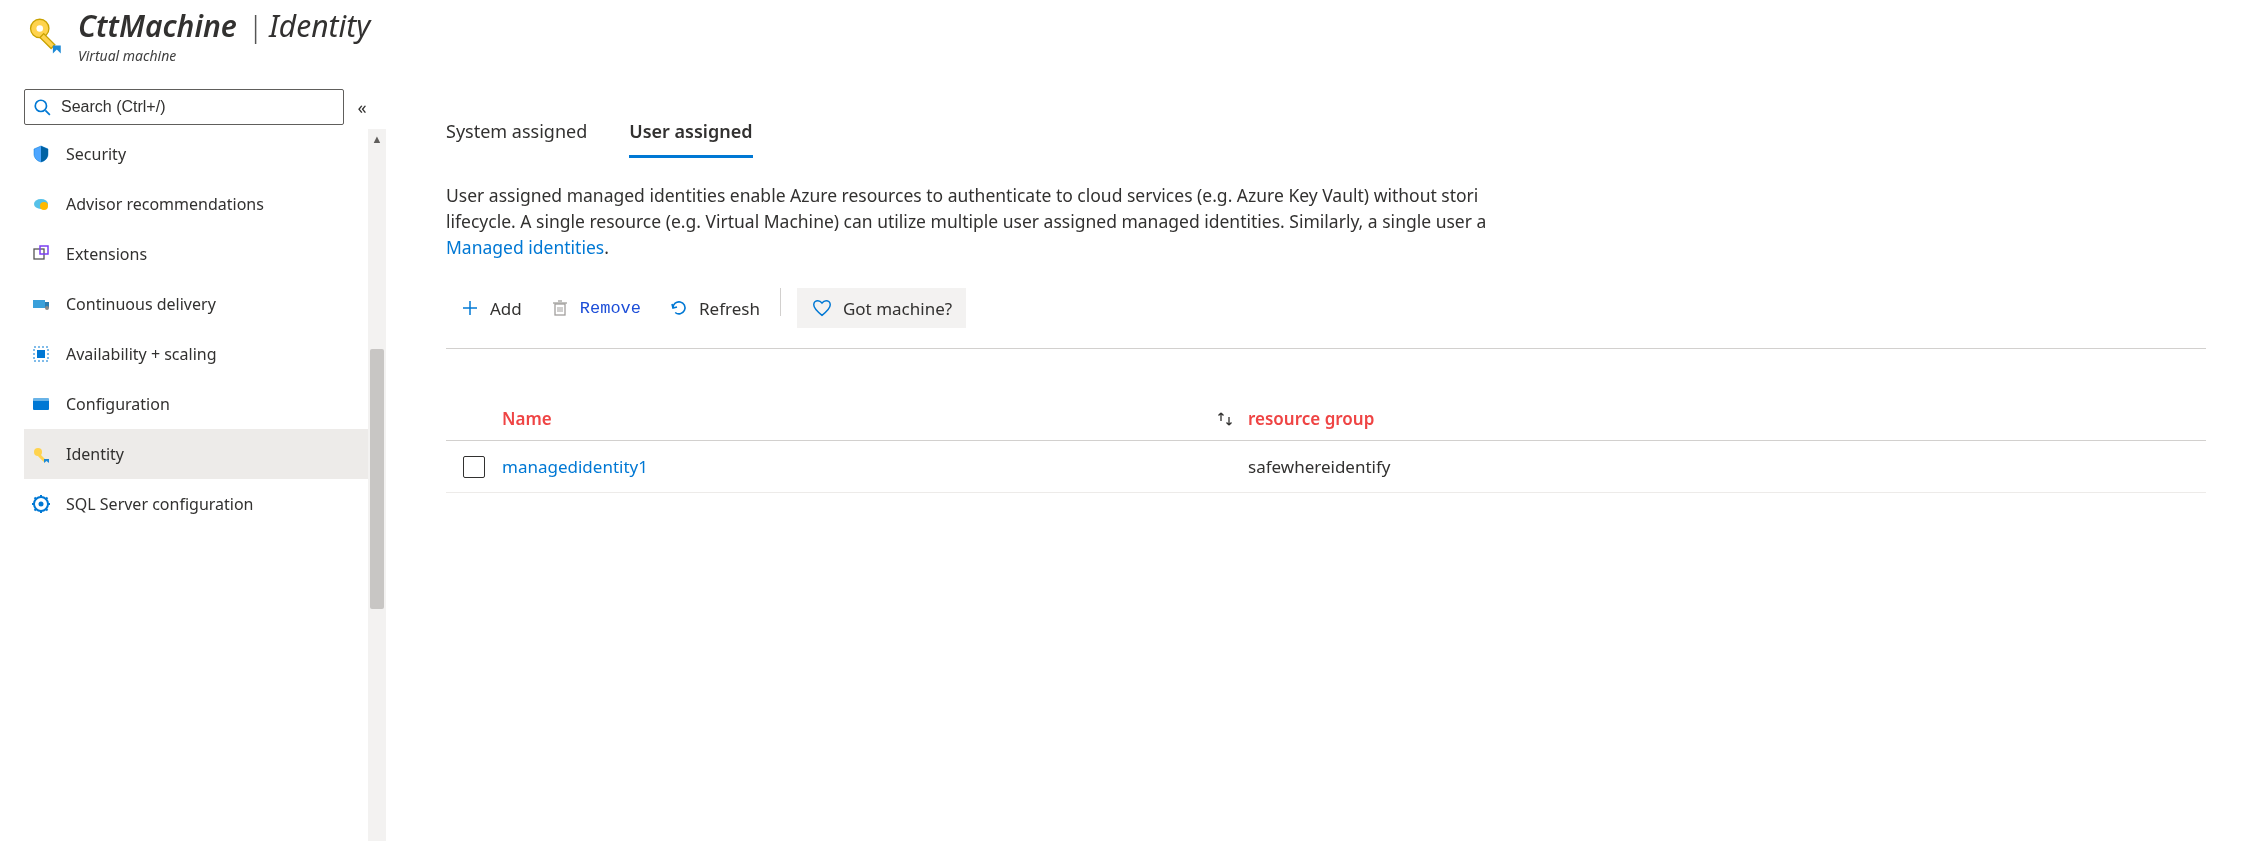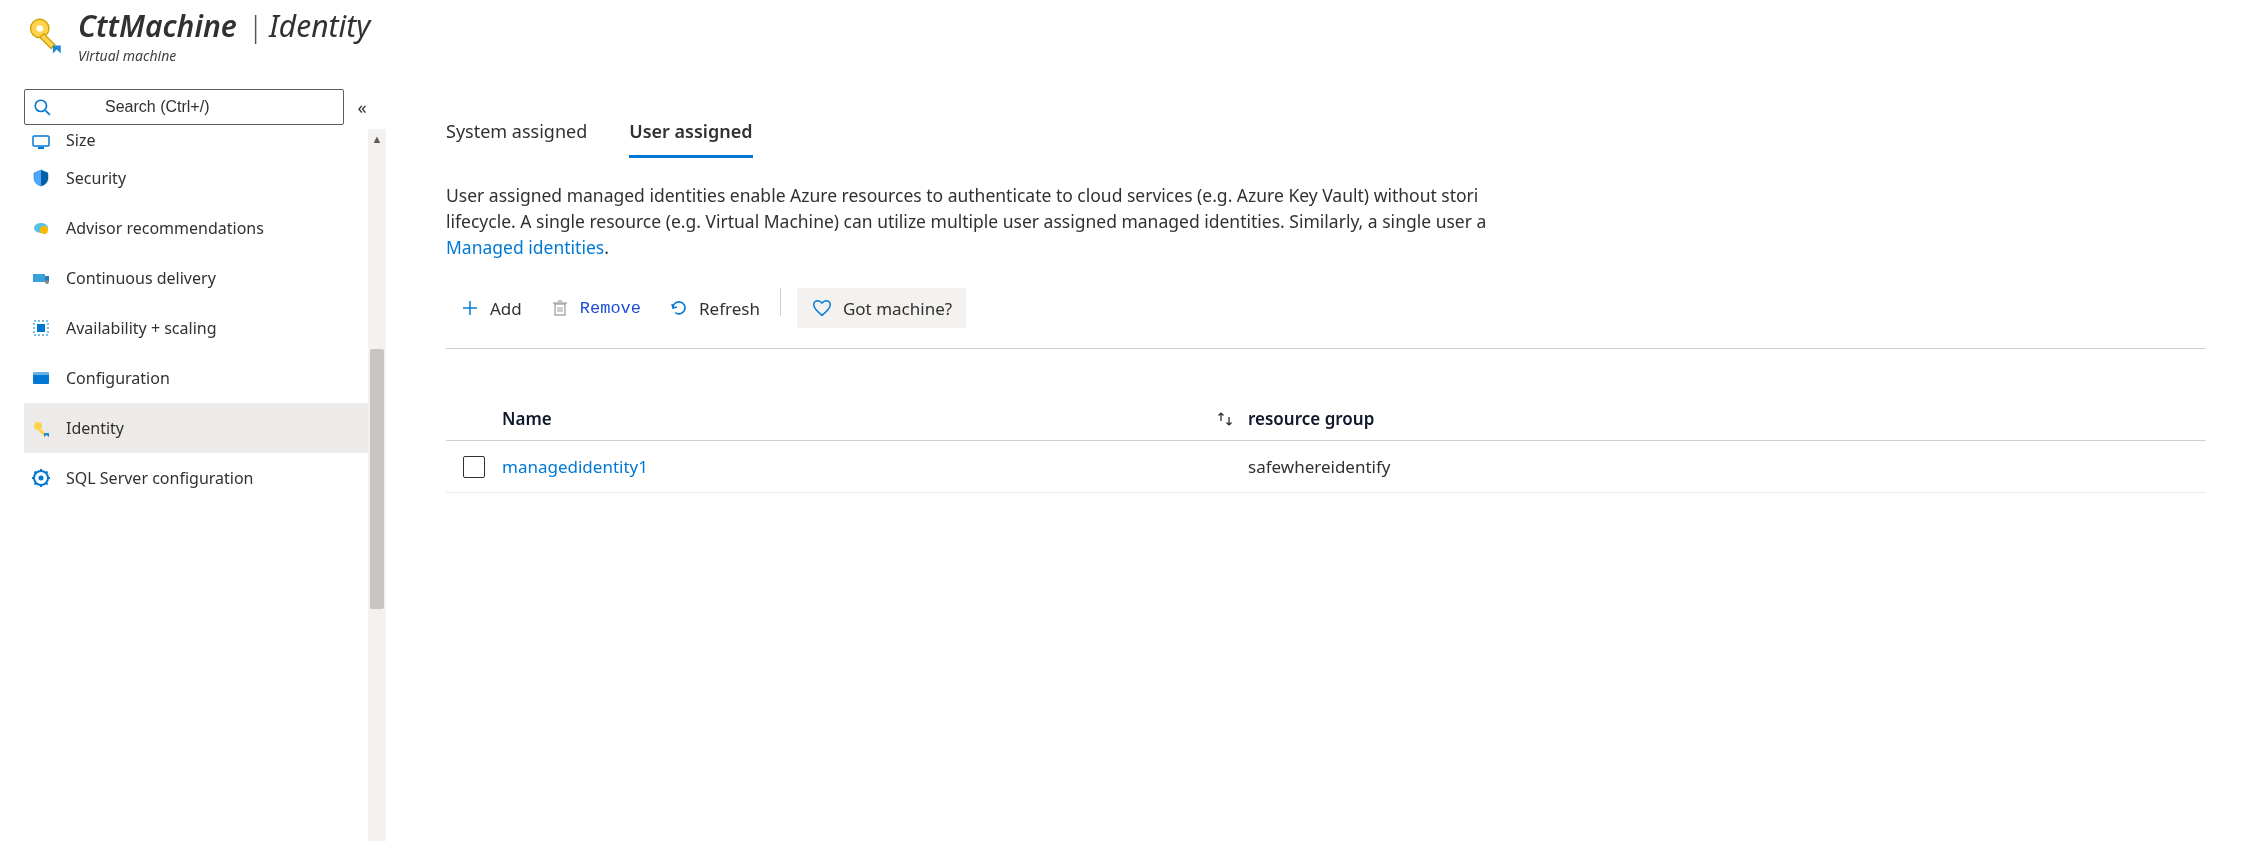--- a/index.html
+++ b/index.html
@@ -79,21 +79,20 @@
   }
   .search-box {
     display: flex;
     align-items: center;
     width: 320px;
     height: 36px;
     border: 1px solid #605E5C;
     border-radius: 2px;
     padding: 0 8px;
     background: #fff;
-    gap: 44px;
   }
   .search-box svg { flex-shrink: 0; }
   .search-input {
     border: none;
     outline: none;
     font-size: 16px;
     margin-left: 8px;
     width: 100%;
     color: #323130;
   }
@@ -229,21 +228,21 @@
     margin-top: 48px;
     width: 1760px;
   }
   .grid-header {
     display: flex;
     align-items: center;
     height: 44px;
     border-bottom: 1px solid #d2d0ce;
     font-size: 17px;
     font-weight: 600;
-    color: #0f172a;
+    color: #ef4444;
   }
   .grid-row {
     display: flex;
     align-items: center;
     height: 52px;
     border-bottom: 1px solid #edebe9;
     font-size: 17px;
   }
   .col-check { width: 56px; display:flex; justify-content:center; }
   .col-name { width: 700px; display:flex; align-items:center; }
@@ -295,29 +294,20 @@
       </div>
       <div class="collapse-chevron">«</div>
     </div>
 
     <div class="nav">
       <div class="nav-scroll">
         <div class="arrow up">▲</div>
         <div class="thumb"></div>
       </div>
 
-      <div class="nav-item cut-top">
-        <span class="nav-icon">
-          <svg width="20" height="20" viewBox="0 0 20 20">
-              <rect x="2" y="6" width="16" height="10" rx="1" fill="none" stroke="#0078D4" stroke-width="1.5"></rect>
-              <rect x="7" y="17" width="6" height="2" fill="#0078D4"></rect>
-            </svg>
-        </span>
-        <span>Size</span>
-      </div>
 
       <div class="nav-item">
         <span class="nav-icon">
           <svg width="20" height="20" viewBox="0 0 20 20">
               <path d="M10 2 L17 5 V10 C17 14 14 17 10 18 C6 17 3 14 3 10 V5 Z" fill="#4da6ff" stroke="#0078D4" stroke-width="0.5"></path>
               <path d="M10 2 L17 5 V10 C17 14 14 17 10 18 Z" fill="#0062a3"></path>
             </svg>
         </span>
         <span>Security</span>
       </div>
@@ -325,20 +315,29 @@
       <div class="nav-item">
         <span class="nav-icon">
           <svg width="20" height="20" viewBox="0 0 20 20">
               <ellipse cx="10" cy="10" rx="7" ry="5" fill="#55c1e8"></ellipse>
               <circle cx="13" cy="12" r="4" fill="#ffb900"></circle>
             </svg>
         </span>
         <span>Advisor recommendations</span>
       </div>
 
+      <div class="nav-item">
+        <span class="nav-icon">
+          <svg width="20" height="20" viewBox="0 0 20 20">
+              <rect x="3" y="5" width="10" height="10" fill="none" stroke="#555" stroke-width="1.3"></rect>
+              <rect x="9" y="2" width="8" height="8" fill="none" stroke="#7b3ff2" stroke-width="1.5"></rect>
+            </svg>
+        </span>
+        <span>Extensions</span>
+      </div>
 
       <div class="nav-item">
         <span class="nav-icon">
           <svg width="20" height="20" viewBox="0 0 20 20">
               <path d="M2 6 L14 6 L14 14 L2 14 Z" fill="#3aa0da"></path>
               <path d="M14 8 L18 8 L18 14 L14 14 Z" fill="#2b7cb0"></path>
               <circle cx="16" cy="14" r="2" fill="#888"></circle>
             </svg>
         </span>
         <span>Continuous delivery</span>

